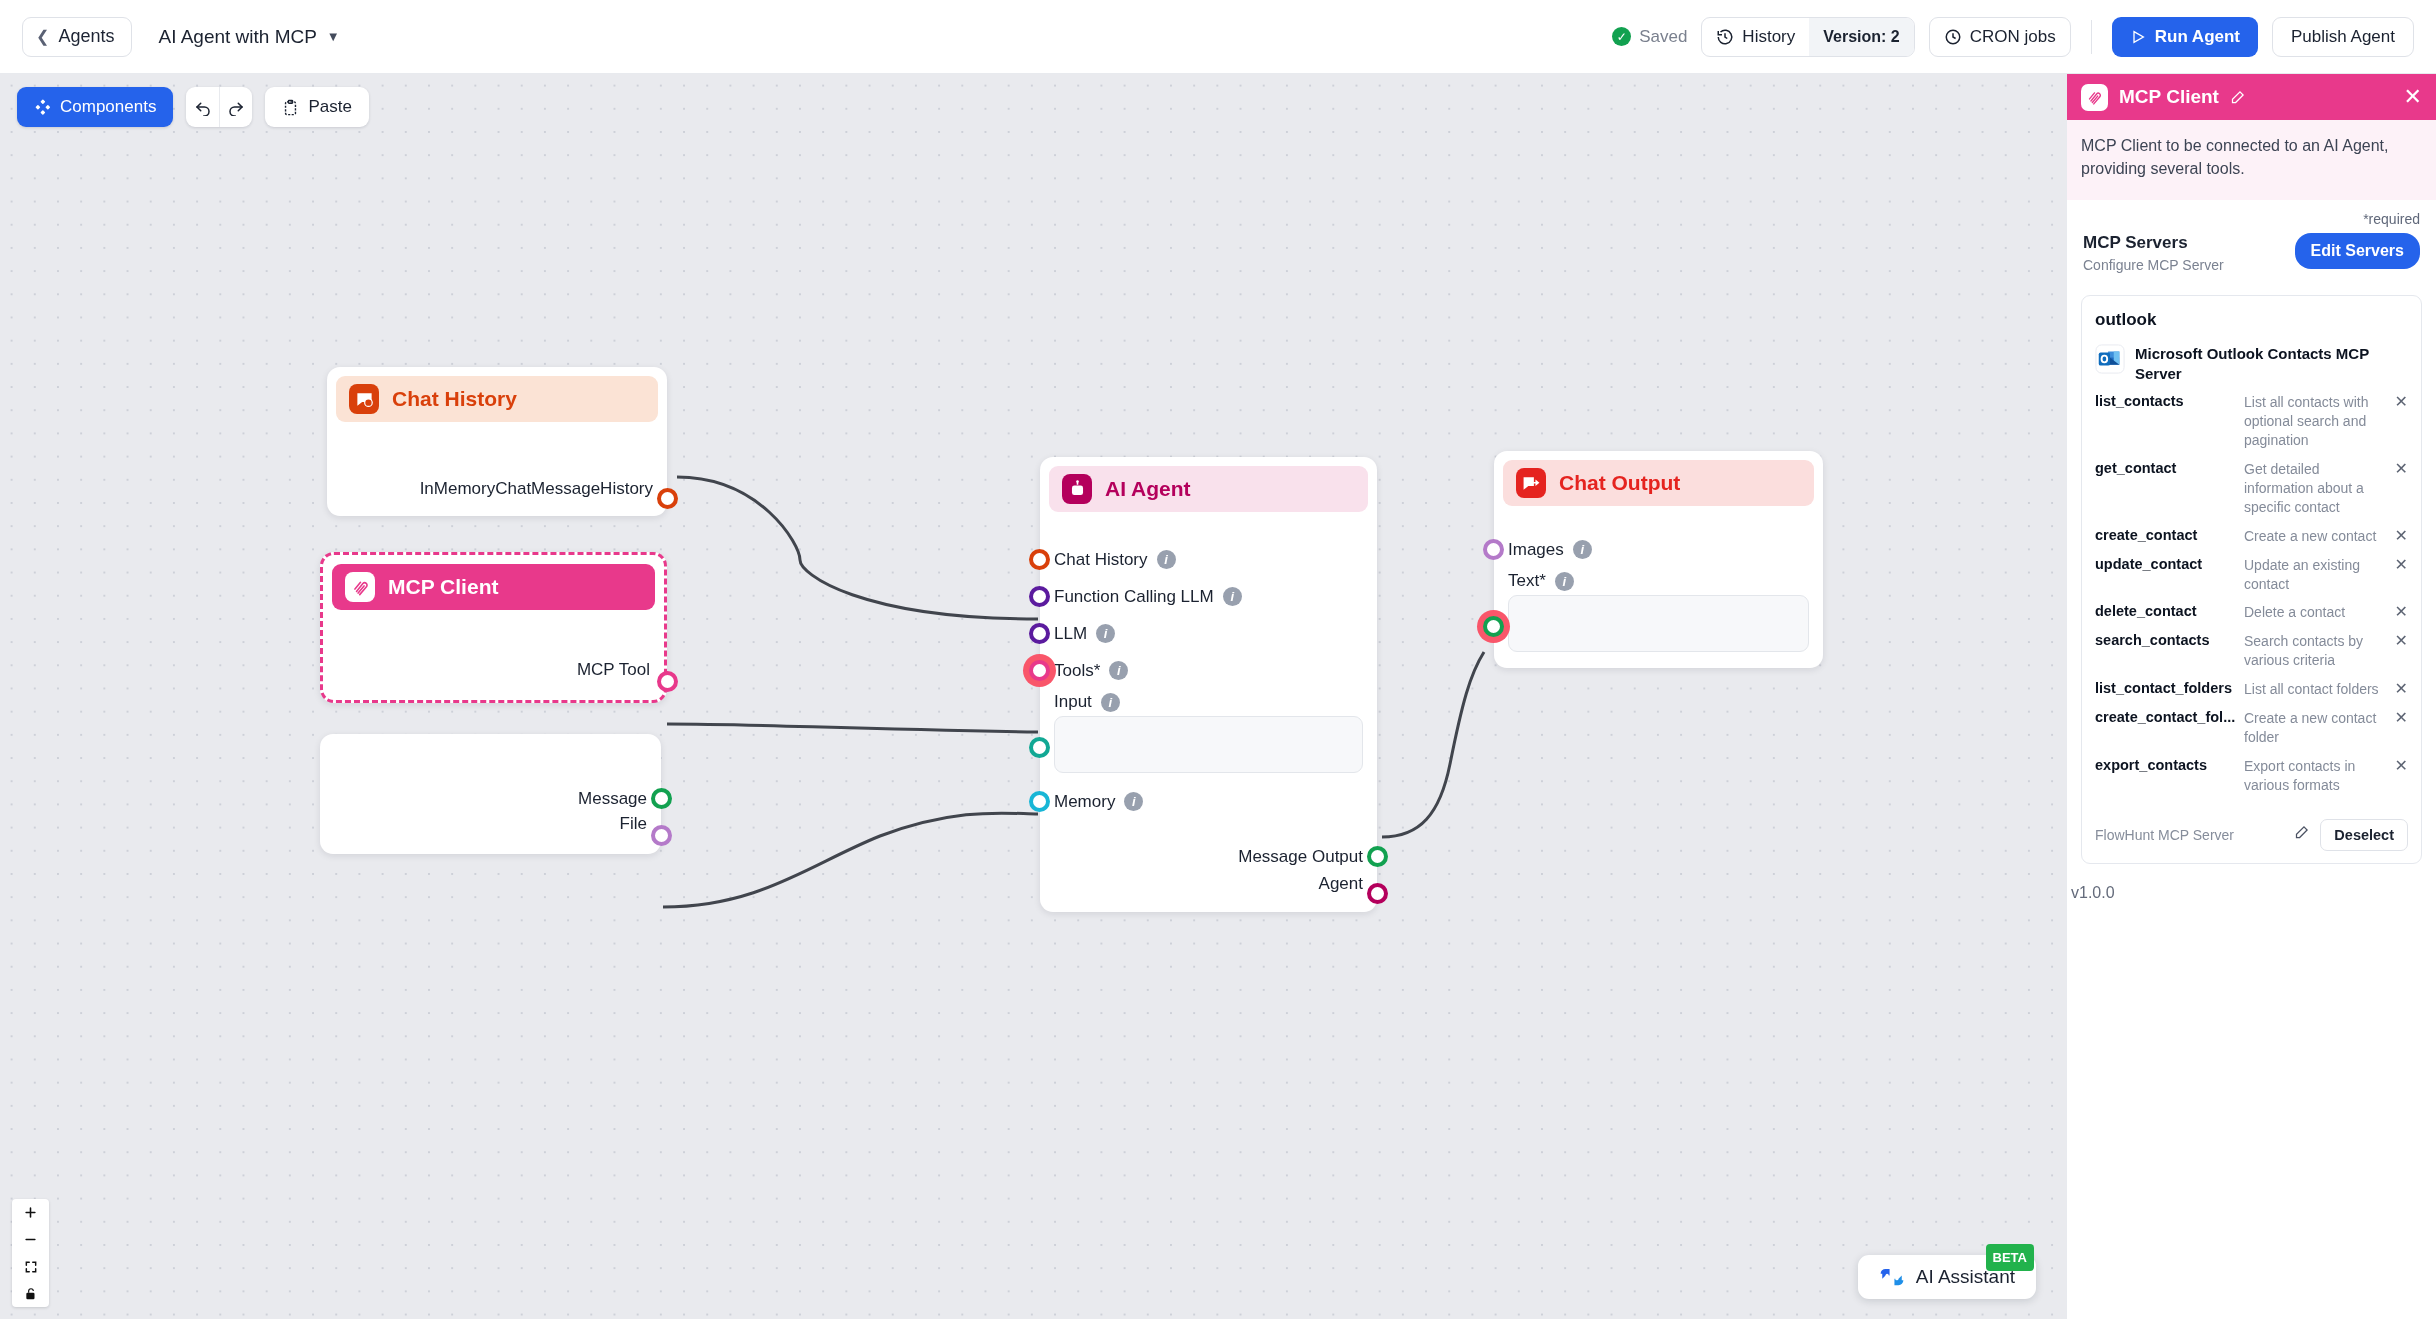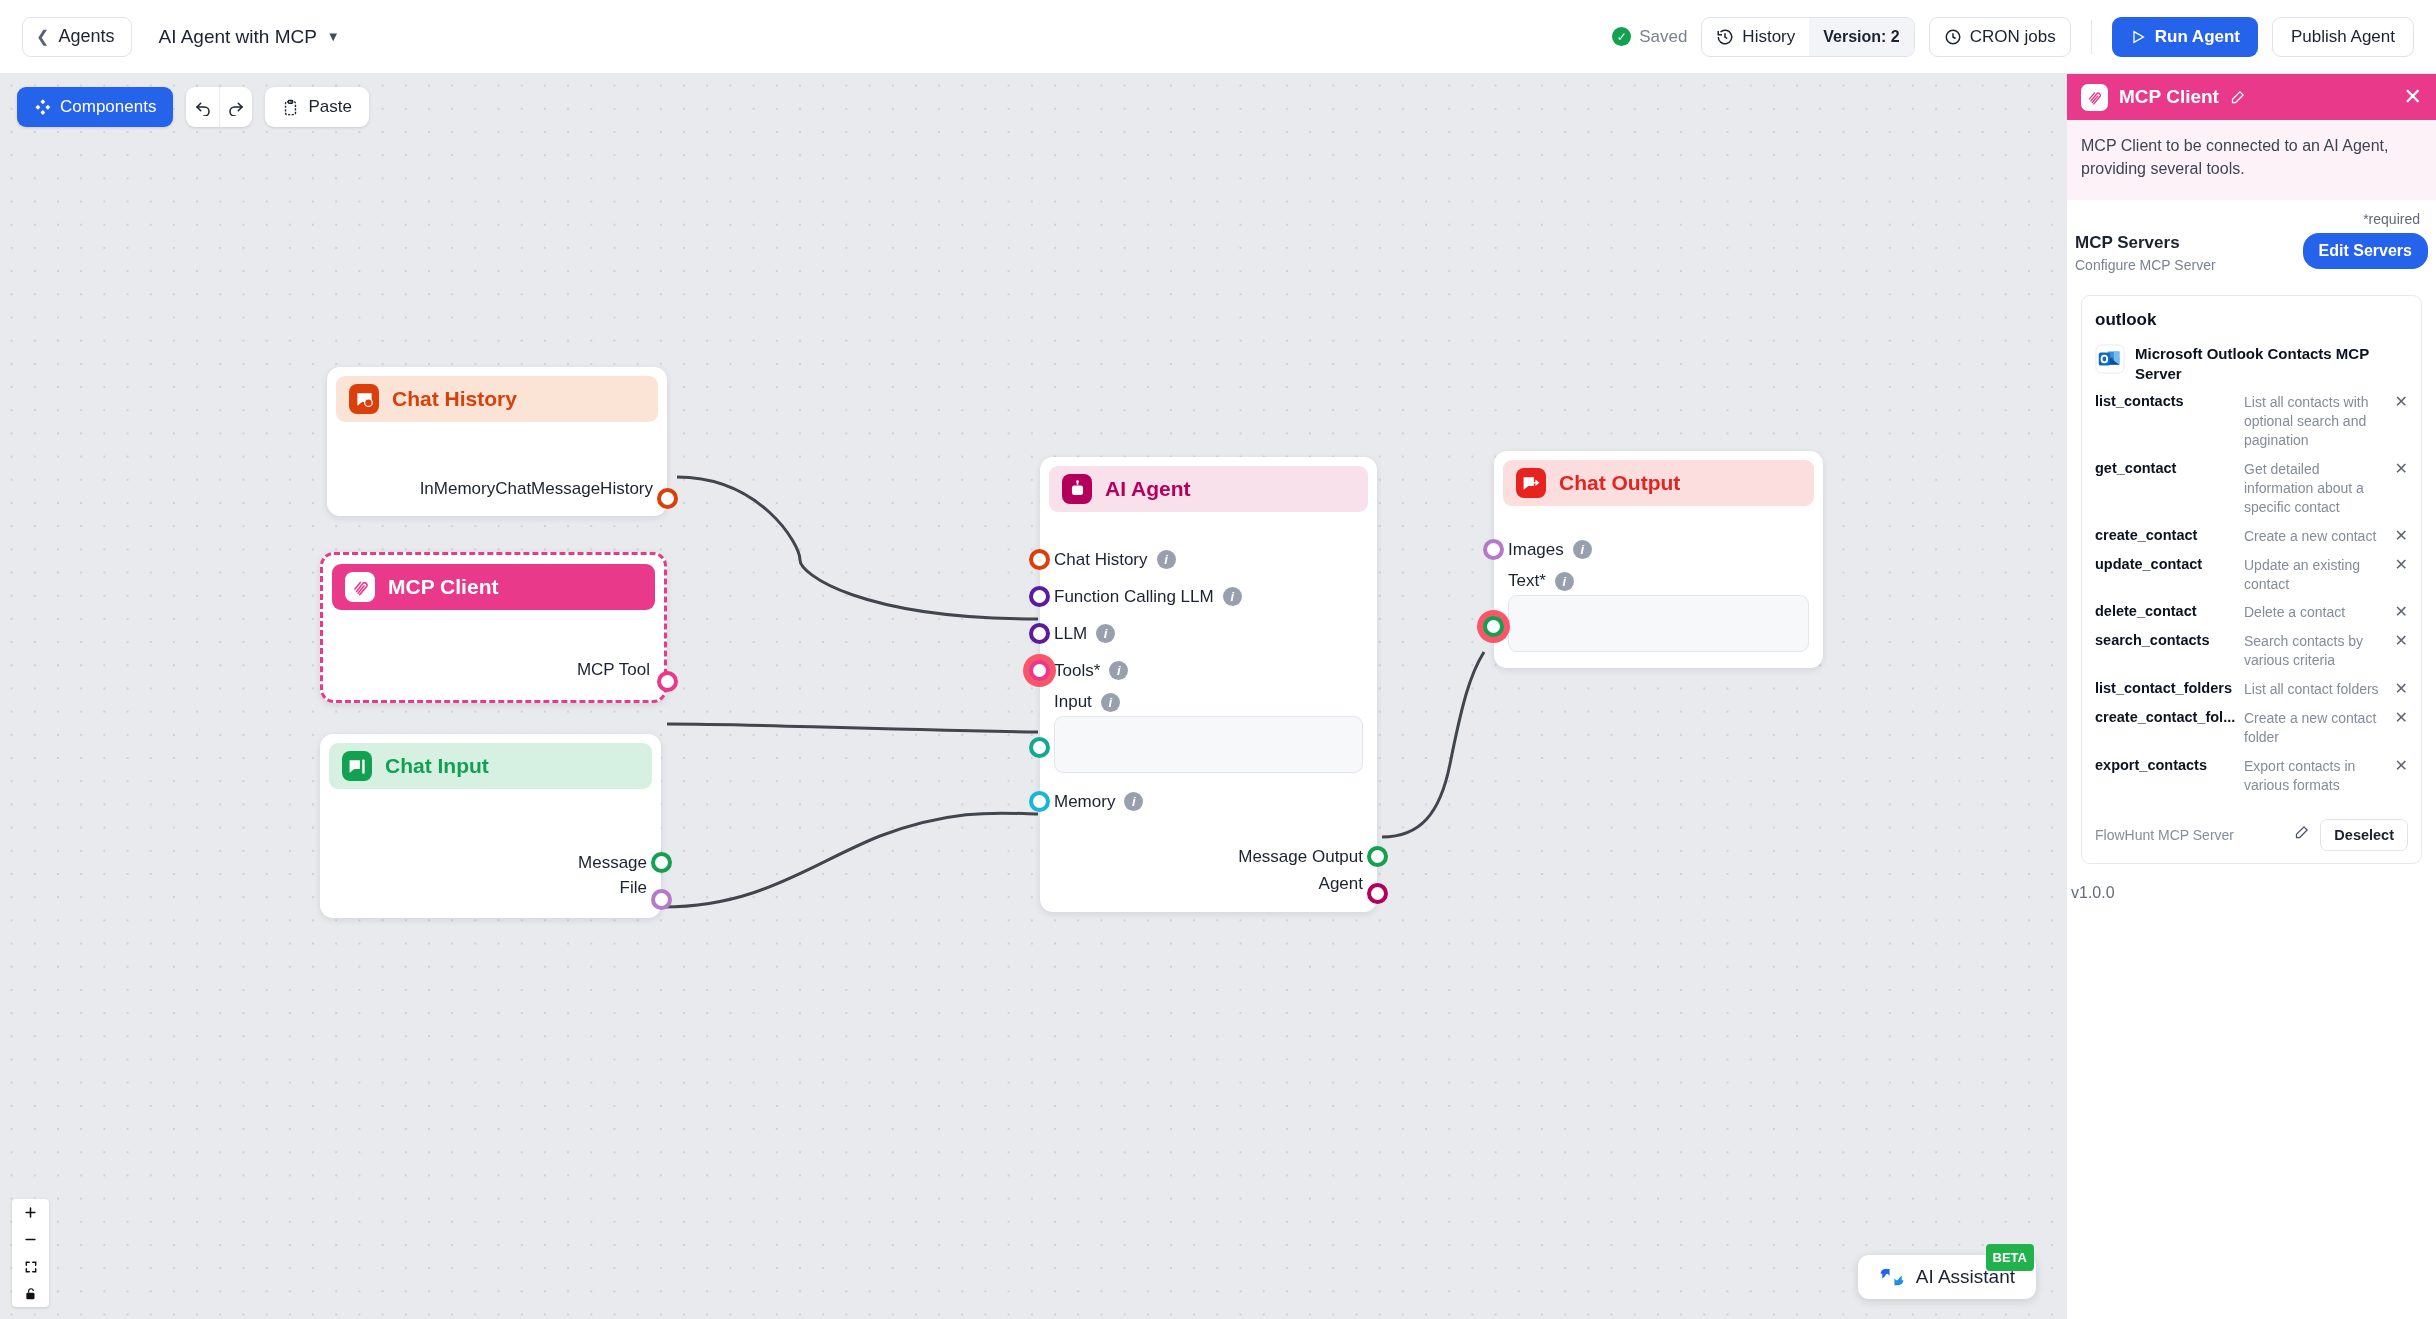--- a/index.html
+++ b/index.html
@@ -161,21 +161,21 @@
   .panel-head .t { font-size: 19px; font-weight: bold; }
   .panel-badge {
     width: 27px; height: 27px; background: #fff; border-radius: 7px;
     display: flex; align-items: center; justify-content: center; flex: none;
   }
   .panel-x { margin-left: auto; font-size: 22px; cursor: pointer; line-height: 1; }
   .panel-desc {
     background: #fdf2f8; padding: 14px 14px 20px; font-size: 16px; color: #3d4454; line-height: 1.45;
   }
   .req { text-align: right; font-size: 14px; color: #60687a; padding: 11px 16px 0; }
-  .srv-row { display: flex; align-items: flex-start; padding: 6px 8px 0; }
+  .srv-row { display: flex; align-items: flex-start; padding: 6px 16px 0; }
   .srv-title { font-size: 17px; color: #1b2230; font-weight: bold; }
   .srv-sub { font-size: 14px; color: #7b8291; margin-top: 4px; }
   .edit-servers {
     margin-left: auto; background: #2563eb; color: #fff; font-size: 16px; font-weight: bold;
     border-radius: 16px; padding: 9px 16px; cursor: pointer;
   }
   .srv-card {
     margin: 22px 14px 0; border: 1px solid #e5e8ee; border-radius: 9px; padding: 14px 13px 12px;
   }
   .srv-name { font-size: 17px; font-weight: bold; color: #0c1320; }
@@ -336,29 +336,20 @@
         <span>MCP Client</span>
       </div>
       <div style="height:44px;"></div>
       <div class="port-row right" style="padding-bottom:24px;">
         <span>MCP Tool</span>
         <span class="dot r" style="border-color:#e8398b; top:8px; right:-14px;"></span>
       </div>
     </div>
 
     <div class="node" style="left:320px; top:660px; width:341px;">
-      <div class="node-head" style="background:#d6f0e2; color:#12a150;">
-        <span class="node-badge" style="background:#12a150;">
-          <svg width="19" height="19" viewBox="0 0 24 24" fill="#fff">
-            <path d="M2 4h13v11H8l-6 5z"></path>
-              <rect x="18" y="3" width="3" height="18" rx="1"></rect>
-          </svg>
-        </span>
-        <span>Chat Input</span>
-      </div>
       <div style="height:46px;"></div>
       <div class="port-row right">
         <span>Message</span>
         <span class="dot r" style="border-color:#12a150; top:8px;"></span>
       </div>
       <div class="port-row right" style="padding-bottom:24px;">
         <span>File</span>
         <span class="dot r" style="border-color:#b47ac9; top:8px;"></span>
       </div>
     </div>

